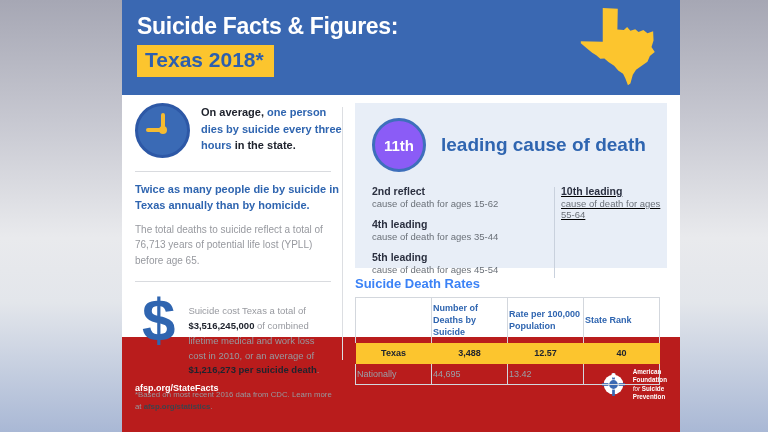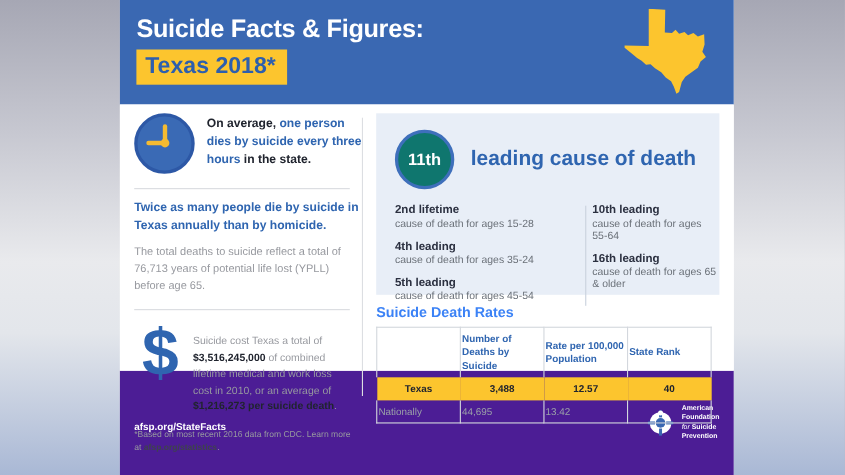--- a/index.html
+++ b/index.html
@@ -7,21 +7,21 @@
   body {
     font-family:"Liberation Sans", sans-serif;
     background:#a6a7b4;
     overflow:hidden;
   }
   .stage {
     position:relative; width:768px; height:432px;
     background:linear-gradient(180deg,#a6a7b4 0%,#c7c8d1 28%,#e9eaed 55%,#e3e6eb 70%,#a9b8d5 100%);
   }
   .slide {
-    position:absolute; left:109px; top:0; width:558px; height:432px;
+    position:absolute; left:122px; top:0; width:558px; height:432px;
     background:#ffffff; display:flex; flex-direction:column;
   }
   
   .hdr {
     position:relative; height:95px; background:#3a68b2; flex:0 0 auto;
     padding:13px 0 0 15px;
   }
   .hdr h1 { color:#ffffff; font-size:23px; font-weight:bold; letter-spacing:-0.3px; }
   .hl-box {
     display:inline-block; background:#fcc52e; color:#2d5fae;
@@ -53,44 +53,44 @@
   .cost-text b { color:#20242e; }
   .footnote { font-size:7.8px; color:#97999f; line-height:1.5; margin-top:11px; width:205px; }
   .footnote b { color:#3f434c; }
   .v-div { position:absolute; left:220px; top:12px; width:1px; height:253px; background:#dcdee2; }
   
   .right-col { position:absolute; left:233px; top:8px; width:312px; }
   .rank-panel { background:#e8eef7; height:165px; }
   .panel-head { display:flex; align-items:center; gap:15px; padding:15px 0 0 17px; }
   .badge {
     flex:0 0 auto; width:54px; height:54px; border-radius:50%;
-    background:#0f766e; border:3px solid #3e6fbb;
+    background:#8b5cf6; border:3px solid #3e6fbb;
     color:#ffffff; font-size:15px; font-weight:bold;
     display:flex; align-items:center; justify-content:center;
   }
   .panel-title { font-size:19px; font-weight:bold; color:#2f65b0; line-height:1.25; }
   .rank-cols { display:flex; padding:13px 0 0 17px; }
   .rank-col-left { width:217px; }
   .rank-div { width:1px; background:#c9d1dd; margin:2px 0 6px 0; }
-  .rank-col-right { padding-left:6px; }
+  .rank-col-right { padding-left:6px;text-decoration:underline; }
   .rank-item { margin-bottom:9px; }
   .rank-item .rk { font-size:10.5px; font-weight:bold; color:#2b3040; }
   .rank-item .ds { font-size:9.5px; color:#6a7078; margin-top:1px; }
   
   .table-sec { margin-top:8px; }
   .table-title { font-size:13px; font-weight:bold; color:#3b82f6; margin-bottom:6px; }
   table { width:305px; border-collapse:collapse; table-layout:fixed; }
   th, td { border:1px solid #d3d7dd; font-size:9px; text-align:left; vertical-align:middle; padding:4px 1px; }
   th { color:#2f65b0; font-weight:bold; line-height:1.35; height:30px; border-bottom-color:transparent; }
   td { height:21px; }
   tr.hl-row td { background:#fcc52e; color:#20242e; font-weight:bold; border-color:transparent;text-align:center; }
   tr.plain-row td { color:#9aa0a8; }
   
   .ftr {
-    flex:1 1 auto; background:#4c1d95; display:flex;
+    flex:1 1 auto; background:#b91c1c; display:flex;
     justify-content:space-between; align-items:center; padding:0 13px 0 13px;
   }
   .ftr-url { color:#ffffff; font-size:9px; font-weight:bold; margin-top:6px; }
   .logo { display:flex; align-items:center; gap:6px; }
   .logo svg { width:27px; height:27px; }
   .logo-text { color:#ffffff; font-size:6.3px; font-weight:bold; line-height:1.3; }
   .logo-text .it { font-style:italic; font-weight:normal; }
 </style>
 </head>
 <body>
@@ -142,41 +142,37 @@
         <div class="rank-panel">
           <div class="panel-head">
             <div class="badge">11th</div>
             <div class="panel-title">
               <div>leading cause of death</div>
             </div>
           </div>
           <div class="rank-cols">
             <div class="rank-col-left">
               <div class="rank-item">
-                <div class="rk">2nd lifetime</div>
-                <div class="ds">cause of death for ages 15-28</div>
+                <div class="rk">2nd reflect</div>
+                <div class="ds">cause of death for ages 15-62</div>
               </div>
               <div class="rank-item">
                 <div class="rk">4th leading</div>
-                <div class="ds">cause of death for ages 35-24</div>
+                <div class="ds">cause of death for ages 35-44</div>
               </div>
               <div class="rank-item">
                 <div class="rk">5th leading</div>
                 <div class="ds">cause of death for ages 45-54</div>
               </div>
             </div>
             <div class="rank-div"></div>
             <div class="rank-col-right">
               <div class="rank-item">
                 <div class="rk">10th leading</div>
                 <div class="ds">cause of death for ages 55-64</div>
-              </div>
-              <div class="rank-item">
-                <div class="rk">16th leading</div>
-                <div class="ds">cause of death for ages 65 &amp; older</div>
               </div>
             </div>
           </div>
         </div>
 
         <div class="table-sec">
           <div class="table-title">Suicide Death Rates</div>
           <table>
             <thead>
               <tr>

